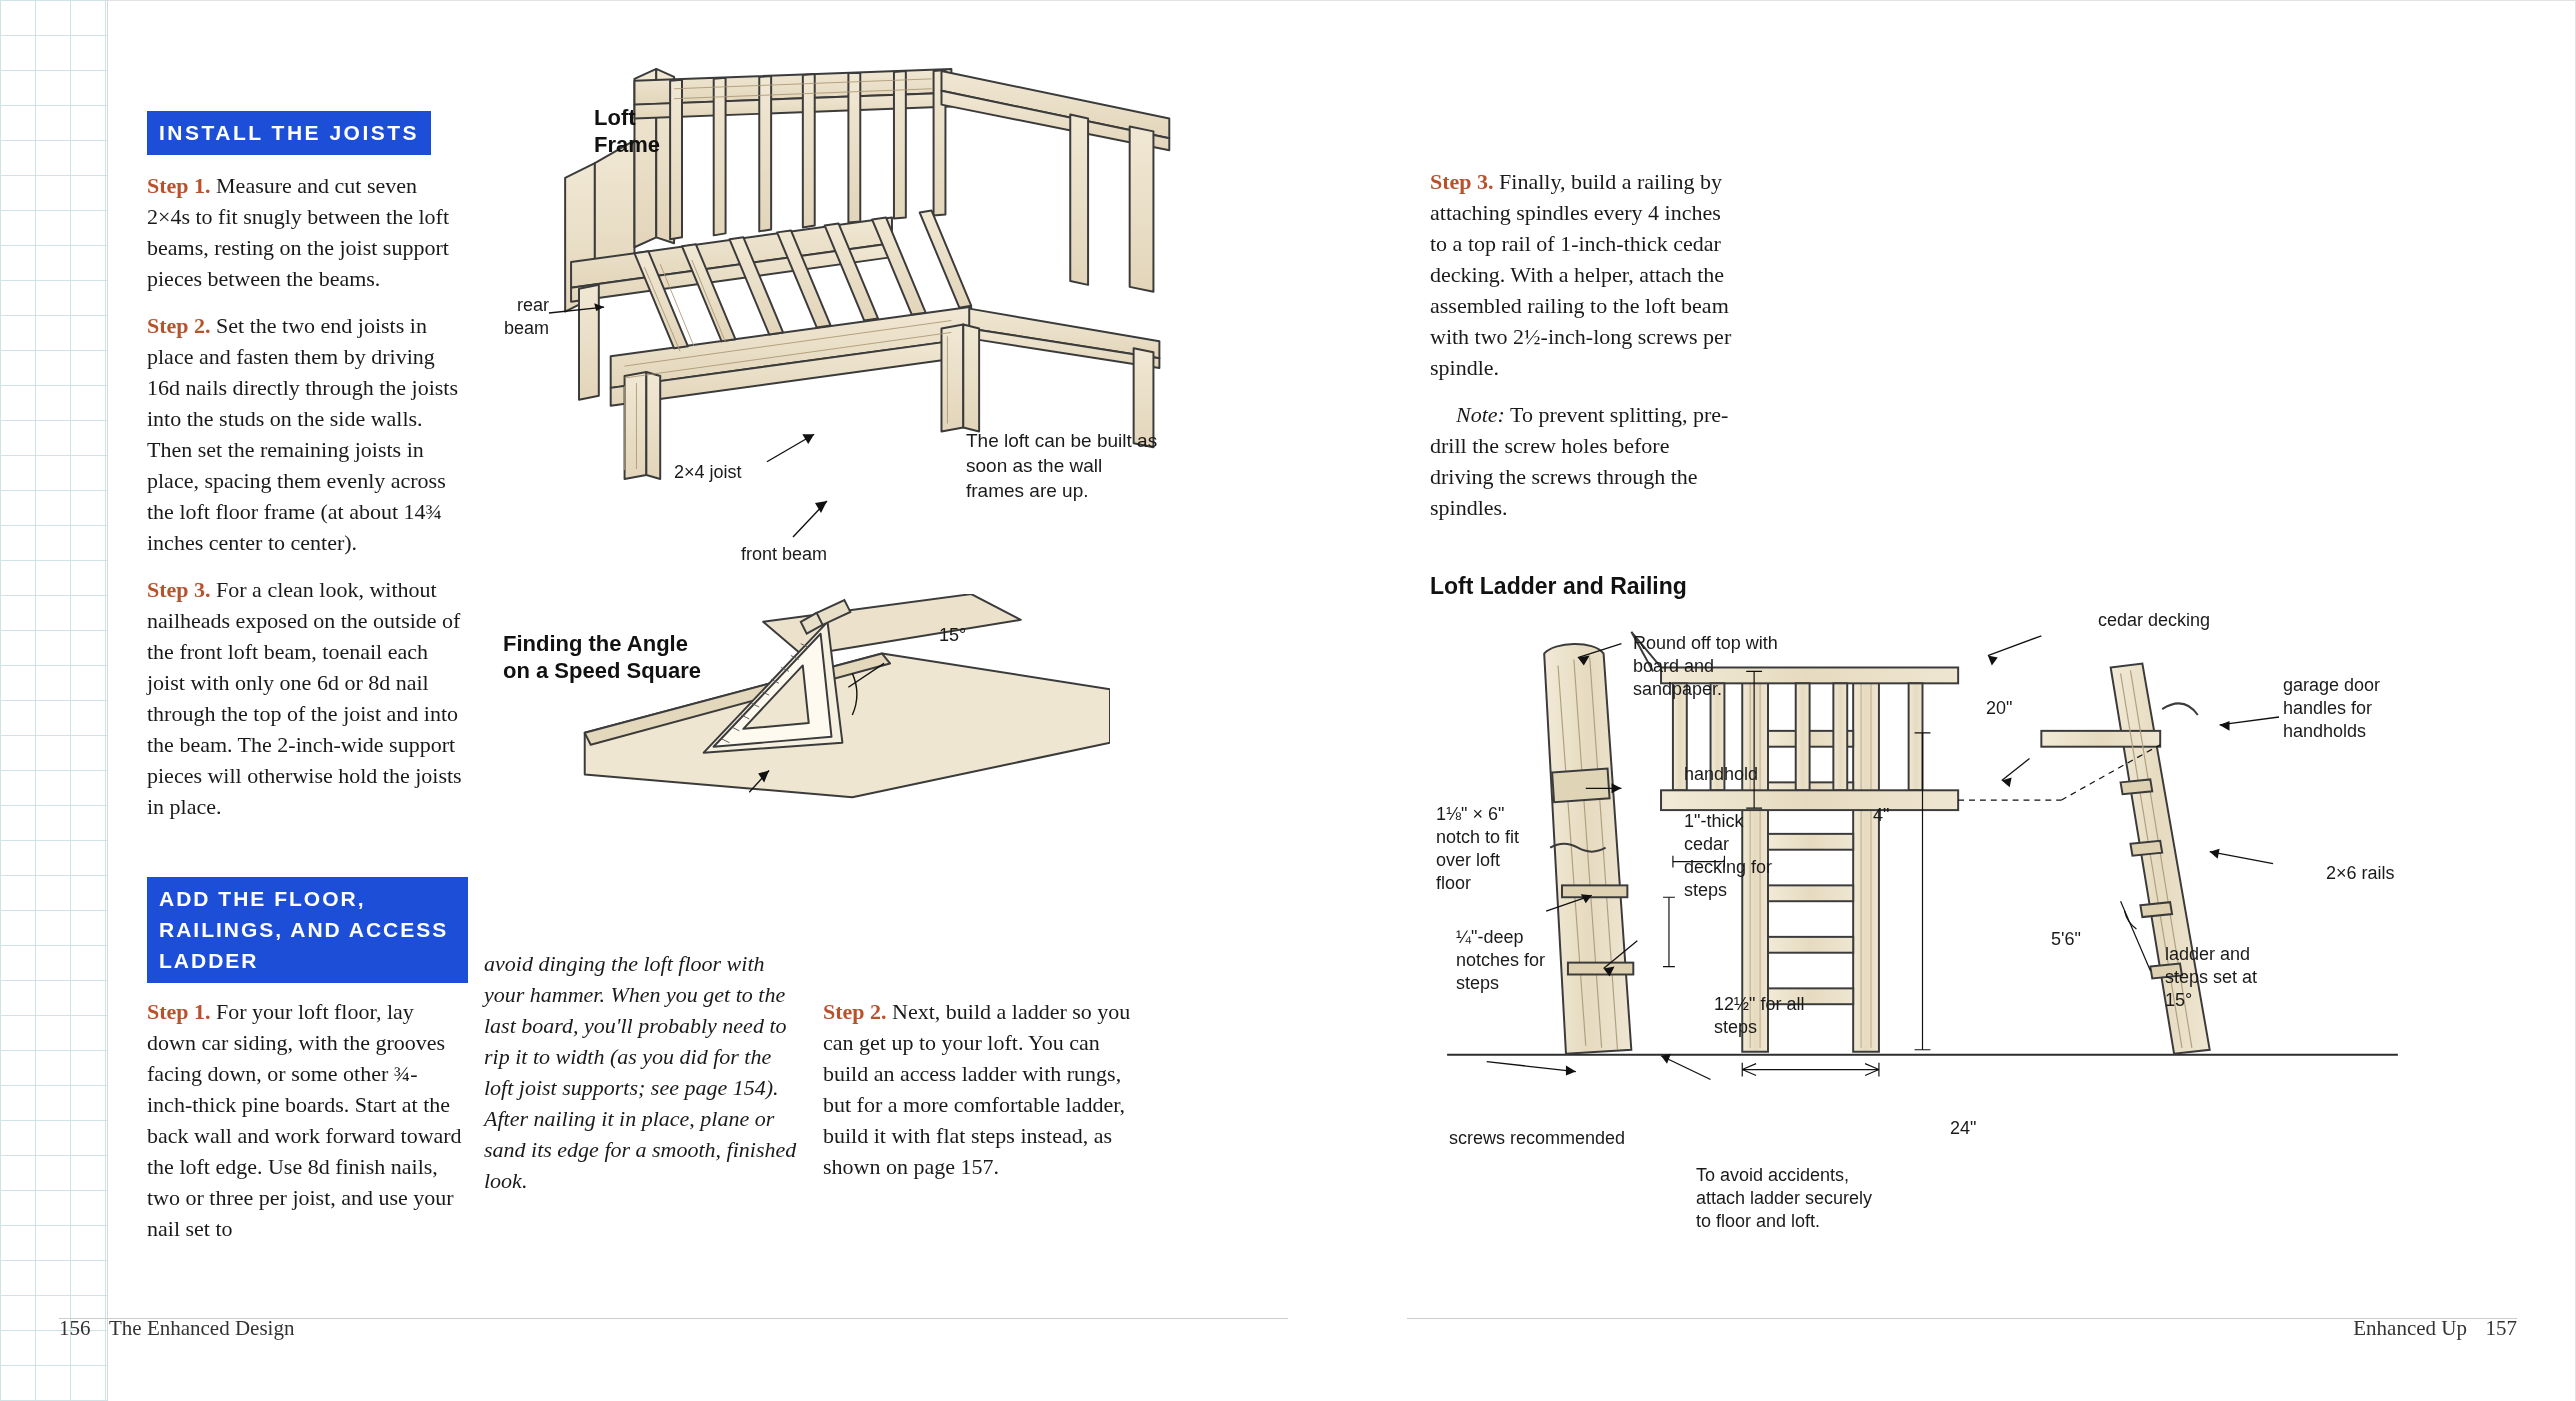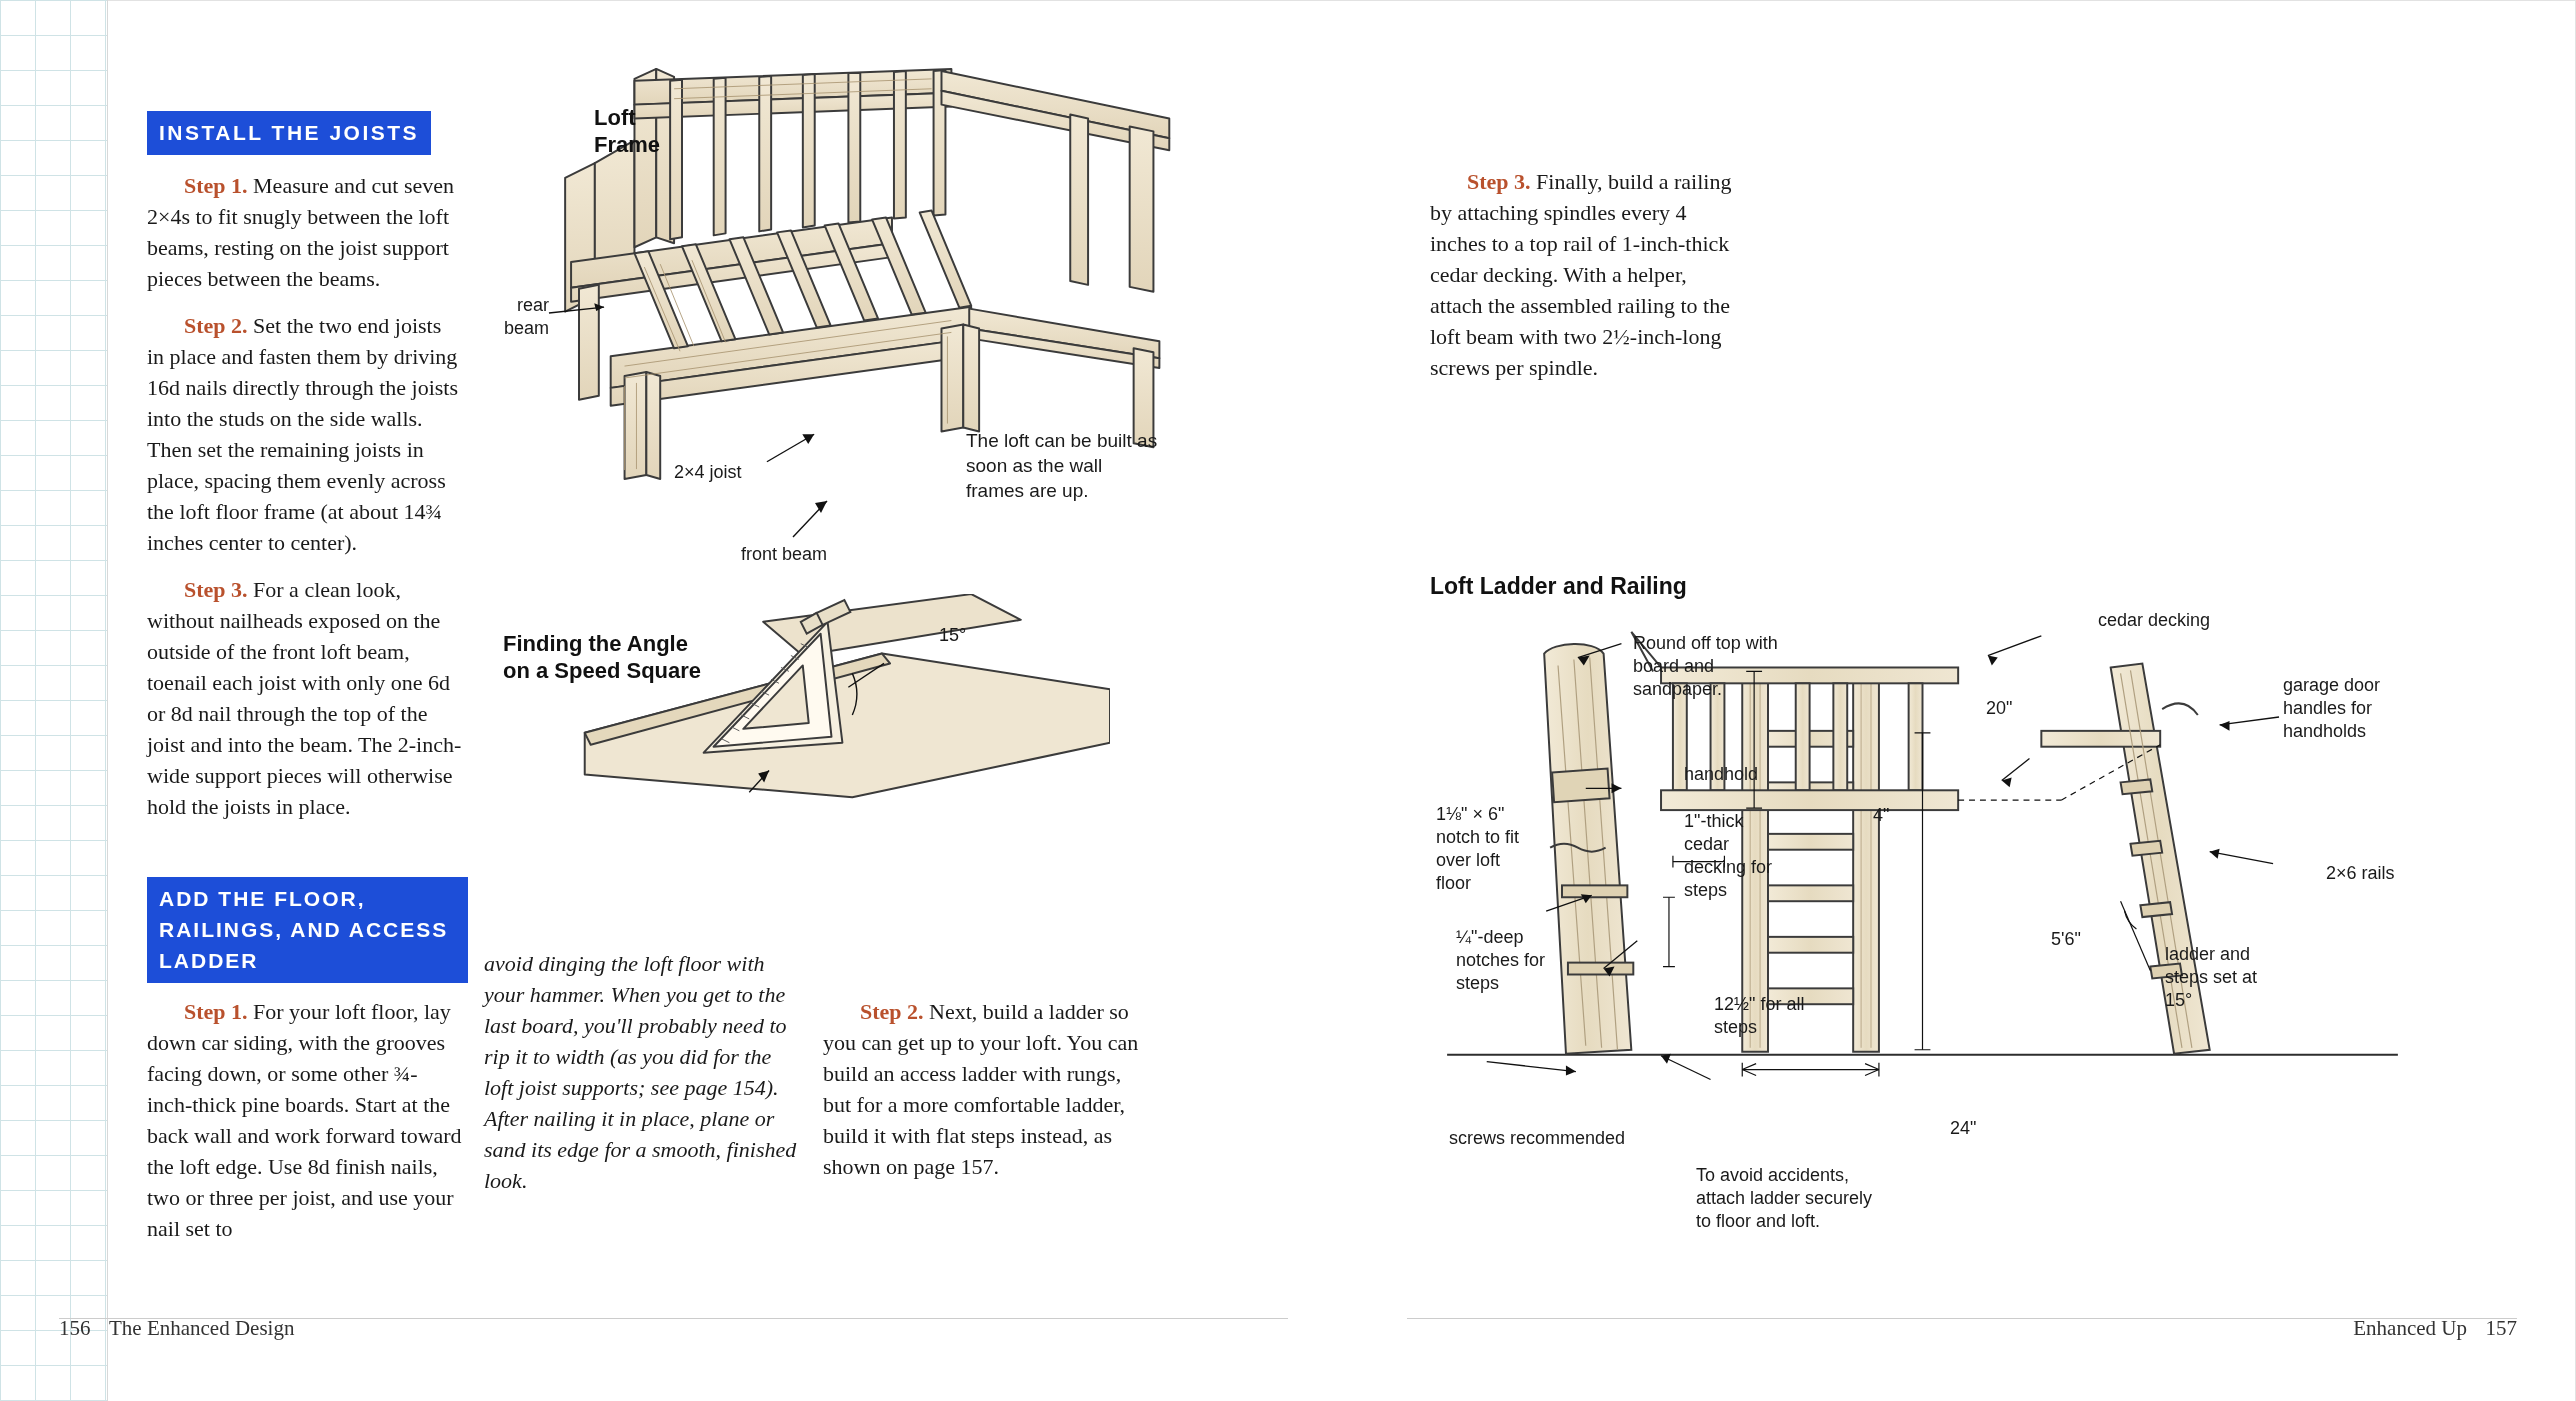--- a/index.html
+++ b/index.html
@@ -49,21 +49,20 @@
     position: absolute;
     font-size: 22px;
     line-height: 31px;
     color: #1a1a1a;
     text-align: left;
   }
   .body-col p { margin: 0 0 16px 0; }
   .step-lbl {
     color: #b9512d;
     font-weight: bold;
-    margin-left: 37px;
   }
   .ital { font-style: italic; }
 
   .section-head {
     position: absolute;
     background: #1d4ed8;
     color: #ffffff;
     font-family: "Liberation Sans", sans-serif;
     font-weight: bold;
     letter-spacing: 2.5px;
@@ -292,20 +291,21 @@
 
   <div class="fig-label" style="left:503px; top:630px;">
     <div>Finding the Angle</div>
     <div>on a Speed Square</div>
   </div>
 
   <div class="callout" style="left:939px; top:624px;">15°</div>
 
   <div class="body-col" style="left:1430px; top:166px; width:307px;">
     <p><span class="step-lbl">Step 3.</span><span> Finally, build a railing by attaching spindles every 4 inches to a top rail of 1-inch-thick cedar decking. With a helper, attach the assembled railing to the loft beam with two 2½-inch-long screws per spindle.</span></p>
+    <p style="text-indent:26px;"><span class="ital">Note:</span><span> To prevent splitting, pre-drill the screw holes before driving the screws through the spindles.</span></p>
   </div>
 
   <div class="sub-head" style="left:1430px; top:573px;">Loft Ladder and Railing</div>
 
   <div class="ill" style="left:1427px; top:614px; width:991px; height:515px;">
     <svg width="991" height="515" viewBox="0 0 1000 520">
       <defs>
         <linearGradient id="wood2" x1="0" y1="0" x2="1" y2="0">
           <stop offset="0%" stop-color="#f2ead7"></stop>
           <stop offset="50%" stop-color="#e6dbc0"></stop>

